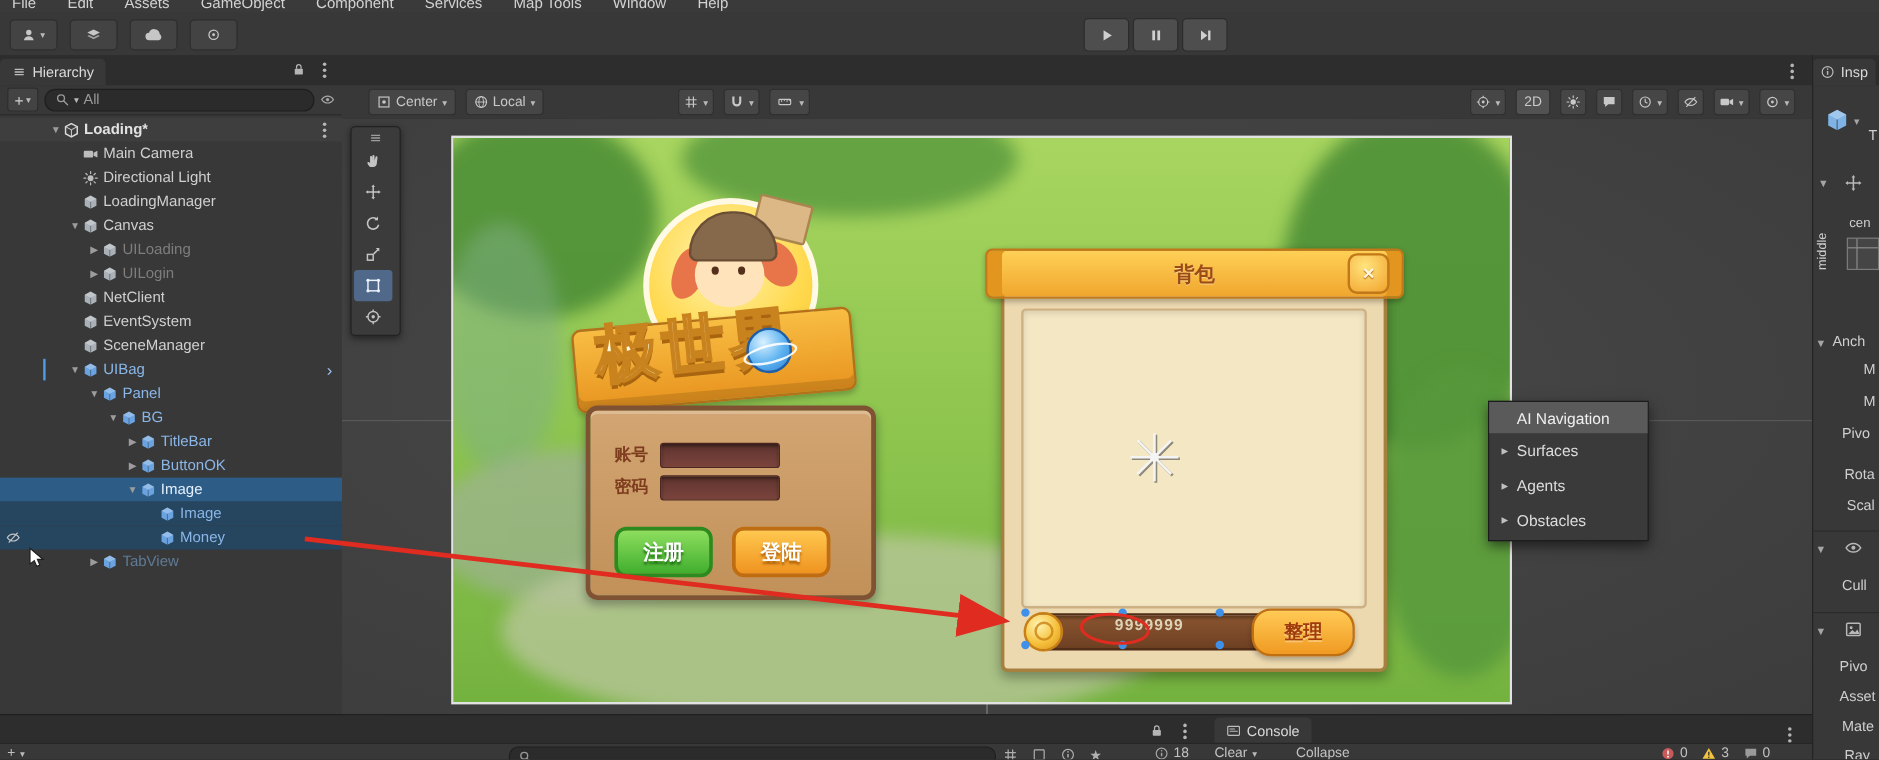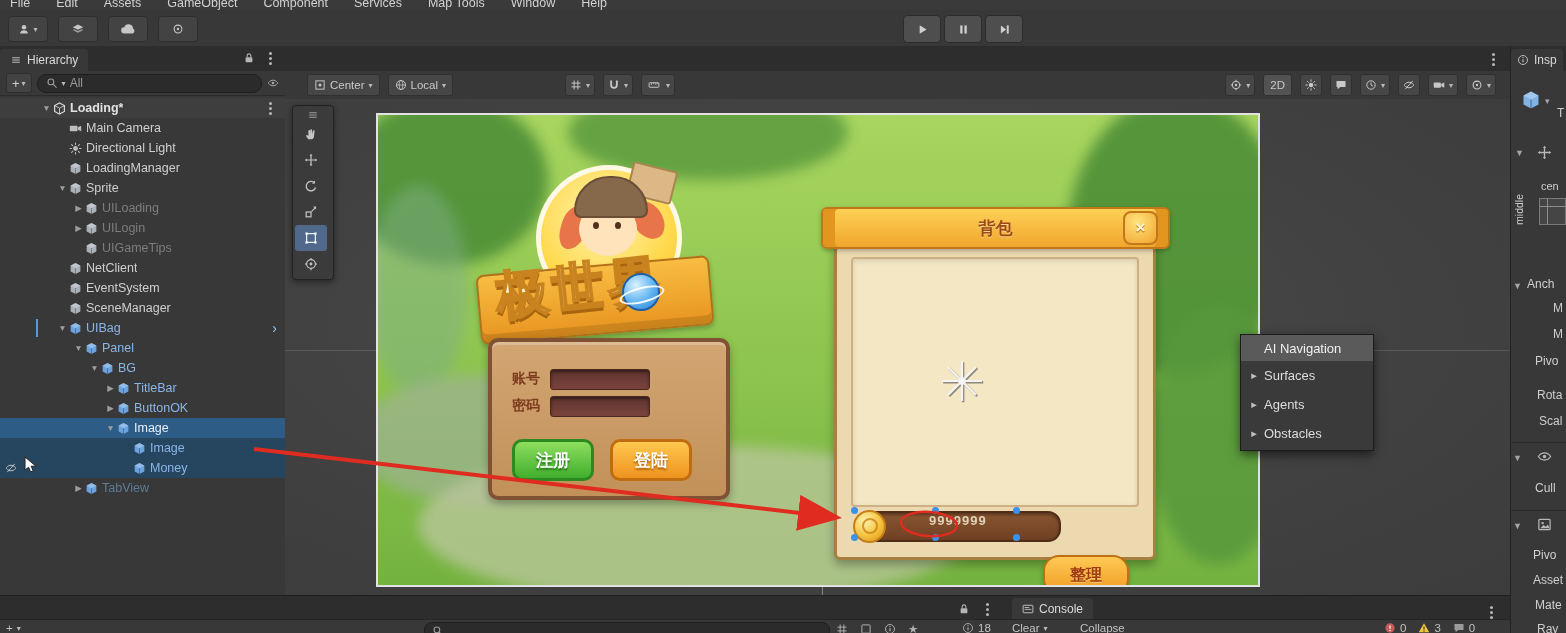--- a/index.html
+++ b/index.html
@@ -135,21 +135,21 @@
              background:linear-gradient(180deg,#8a5530,#6e4023);border:2px solid #4f2d17;
              display:flex;align-items:flex-start;box-shadow:inset 0 2px 3px rgba(0,0,0,.35);padding-left:40px;}
   .coin{position:absolute;left:-4px;top:-3px;width:29px;height:29px;border-radius:50%;
         background:radial-gradient(circle at 35% 30%,#fff3b0,#f6c23d 55%,#d78f18);border:2px solid #c77f18;}
   .coin::after{content:"";position:absolute;left:7px;top:6px;width:12px;height:12px;border-radius:50%;border:2px solid rgba(200,130,20,.8);}
   .money-text{margin-left:32px;font-size:13px;font-weight:bold;color:#ded3b8;letter-spacing:1px;}
   .hdl{position:absolute;width:7px;height:7px;border-radius:50%;background:#3f90e8;}
   .btn-sort{position:absolute;left:206px;top:296px;width:82px;height:36px;border-radius:16px;
             background:linear-gradient(180deg,#ffca55,#f09a22);border:2px solid #c07014;
             display:flex;align-items:center;justify-content:center;font-size:16px;font-weight:bold;color:#a03c0c;
-            text-shadow:0 1px 0 rgba(255,255,255,.35);box-shadow:0 3px 4px rgba(0,0,0,.25);margin-top:48px;}
+            text-shadow:0 1px 0 rgba(255,255,255,.35);box-shadow:0 3px 4px rgba(0,0,0,.25);}
   .gizmo-star{position:absolute;left:560px;top:242px;width:48px;height:48px;}
 
   
   .navmenu{position:absolute;left:1240px;top:334px;width:132px;background:#3a3a3a;border:1px solid #1c1c1c;
            box-shadow:0 4px 10px rgba(0,0,0,.55);z-index:40;padding-bottom:2px;}
   .nm-item{height:29px;display:flex;align-items:center;gap:5px;padding:0 8px;font-size:13px;color:#dcdcdc;}
   .nm-item.hl{background:#5a5a5a;height:26px;color:#f0f0f0;}
   .nm-arrow{width:10px;font-size:11px;color:#c0c0c0;text-align:center;}
 
   
@@ -471,42 +471,35 @@
           <svg class="ic ticon ico-cube">
             <use href="#i-cube"></use>
           </svg>
           <span class="tlabel">LoadingManager</span>
         </div>
         <div class="trow style-normal" style="padding-left: 56px;">
           <span class="tarrow">▼</span>
           <svg class="ic ticon ico-cube">
             <use href="#i-cube"></use>
           </svg>
-          <span class="tlabel">Sprite</span>
+          <span class="tlabel">Canvas</span>
         </div>
         <div class="trow style-disabled" style="padding-left: 72px;">
           <span class="tarrow">▶</span>
           <svg class="ic ticon ico-cube">
             <use href="#i-cube"></use>
           </svg>
           <span class="tlabel">UILoading</span>
         </div>
         <div class="trow style-disabled" style="padding-left: 72px;">
           <span class="tarrow">▶</span>
           <svg class="ic ticon ico-cube">
             <use href="#i-cube"></use>
           </svg>
           <span class="tlabel">UILogin</span>
-        </div>
-        <div class="trow style-disabled" style="padding-left: 72px;">
-          <span class="tarrow"></span>
-          <svg class="ic ticon ico-cube">
-            <use href="#i-cube"></use>
-          </svg>
-          <span class="tlabel">UIGameTips</span>
         </div>
         <div class="trow style-normal" style="padding-left: 56px;">
           <span class="tarrow"></span>
           <svg class="ic ticon ico-cube">
             <use href="#i-cube"></use>
           </svg>
           <span class="tlabel">NetClient</span>
         </div>
         <div class="trow style-normal" style="padding-left: 56px;">
           <span class="tarrow"></span>

